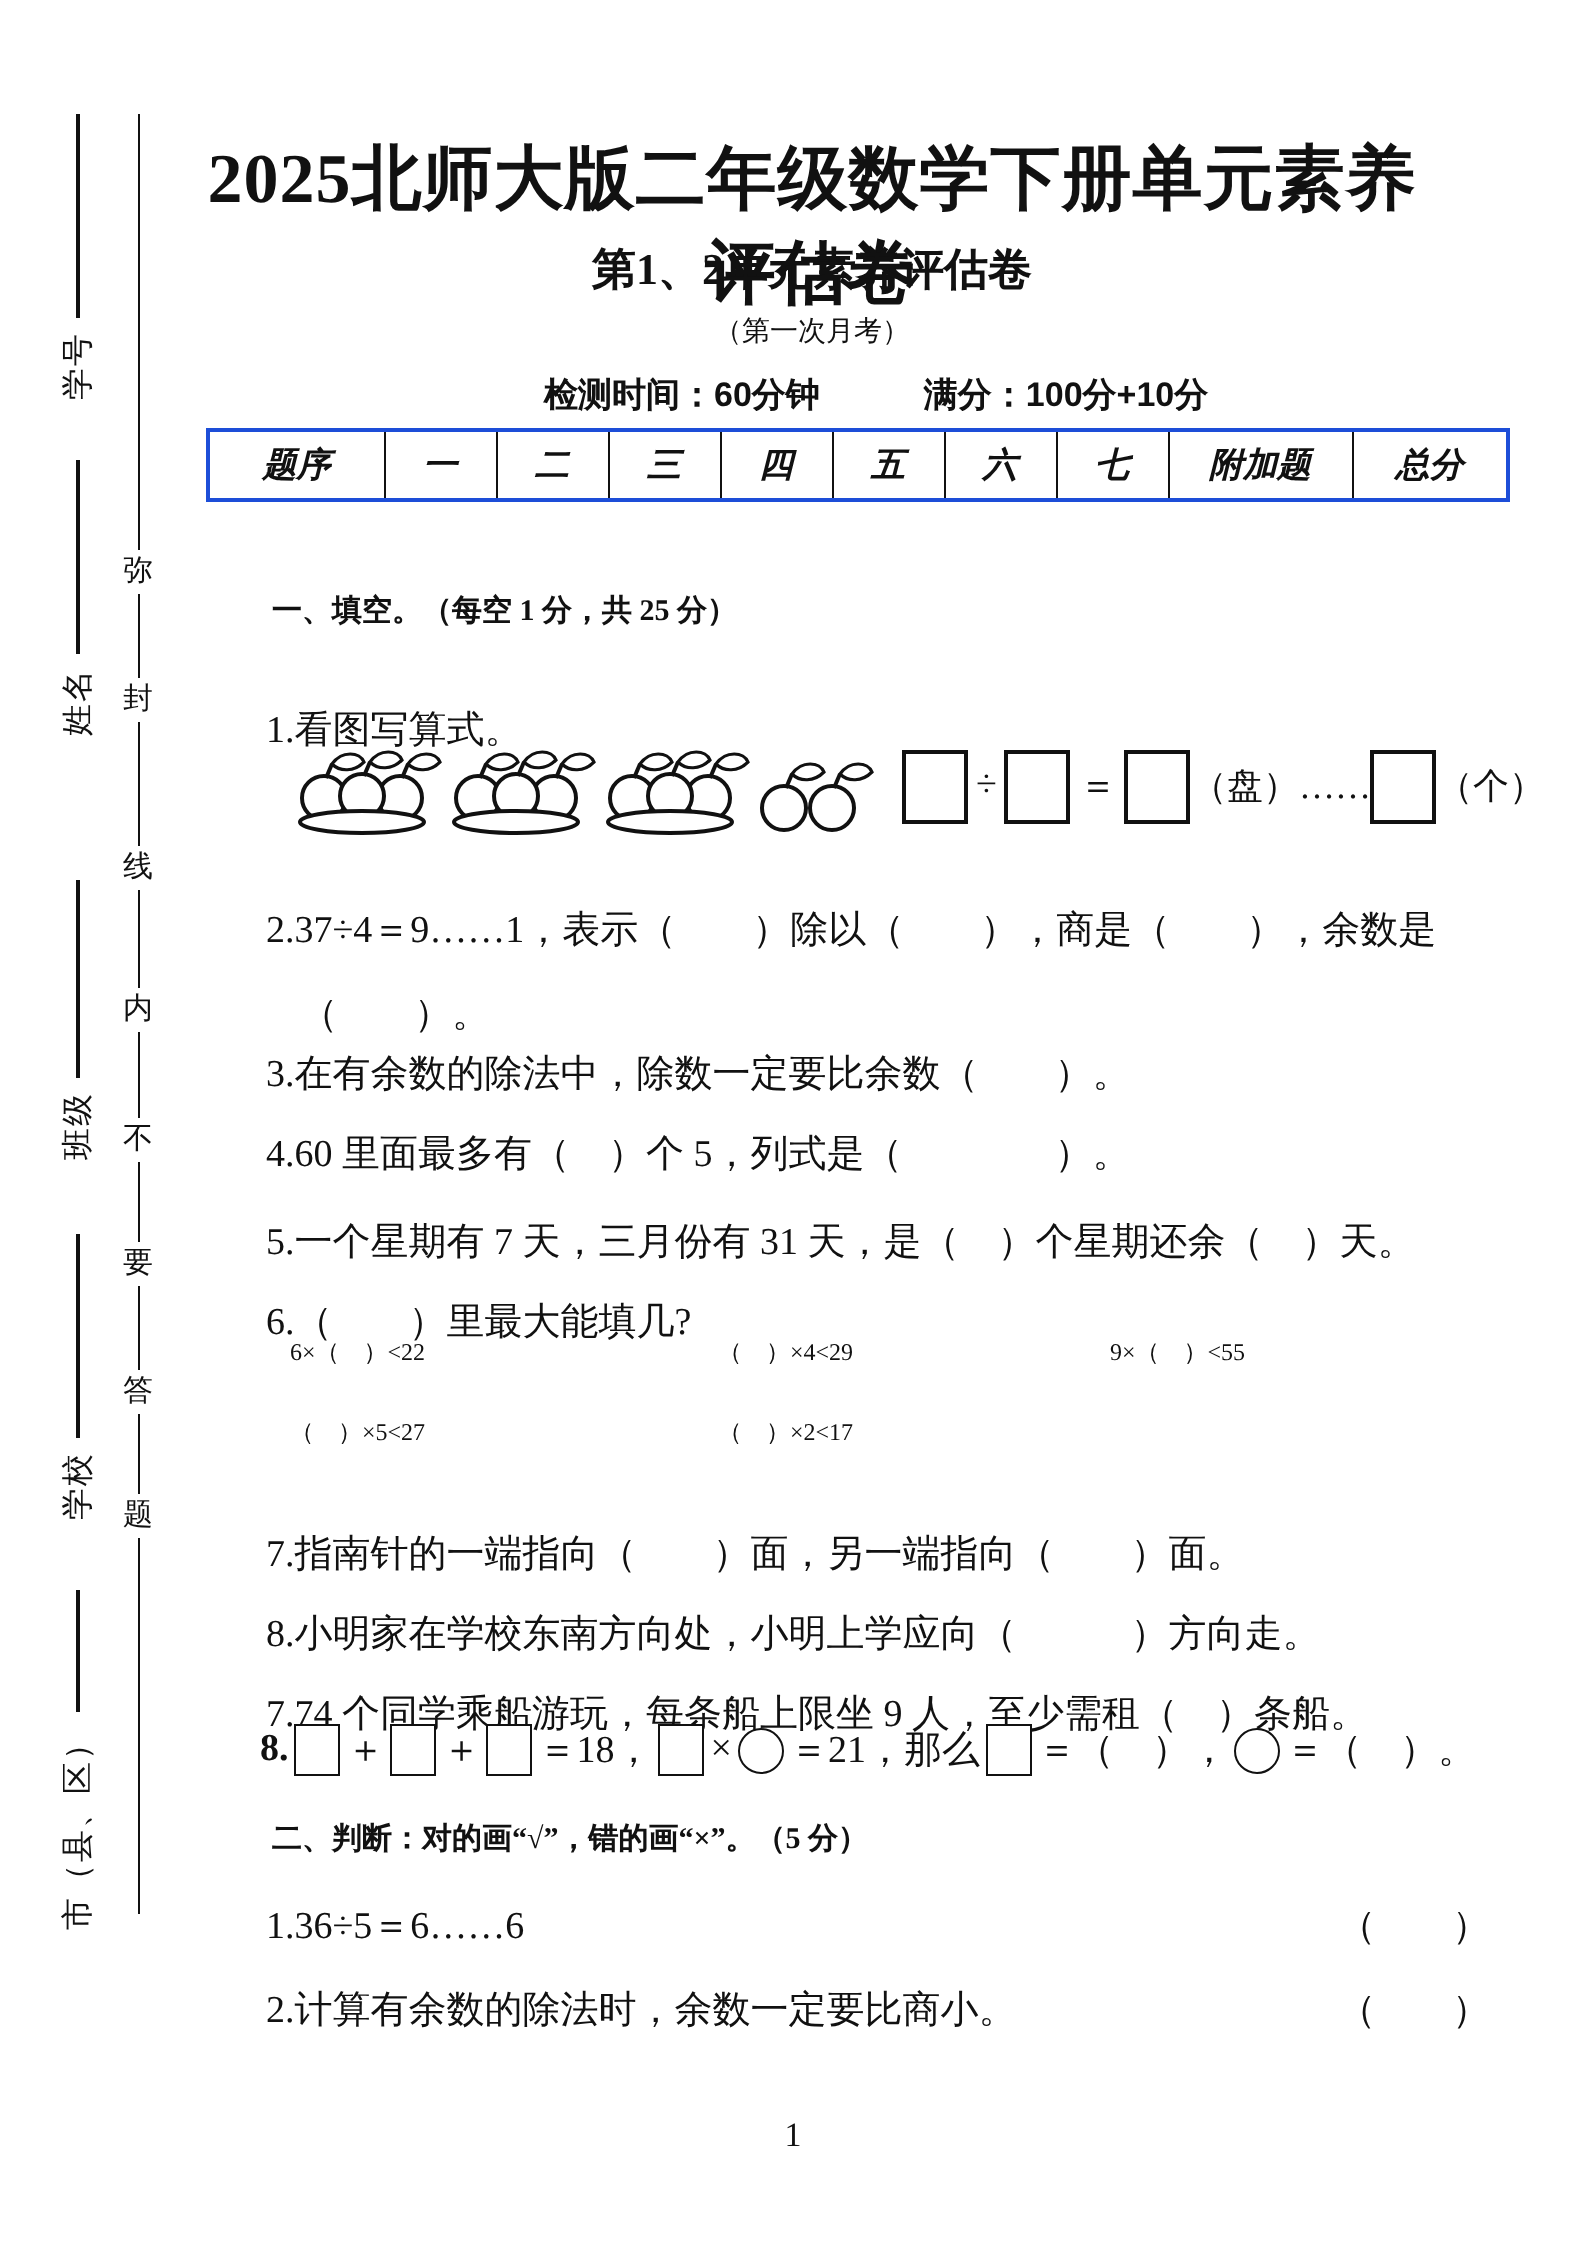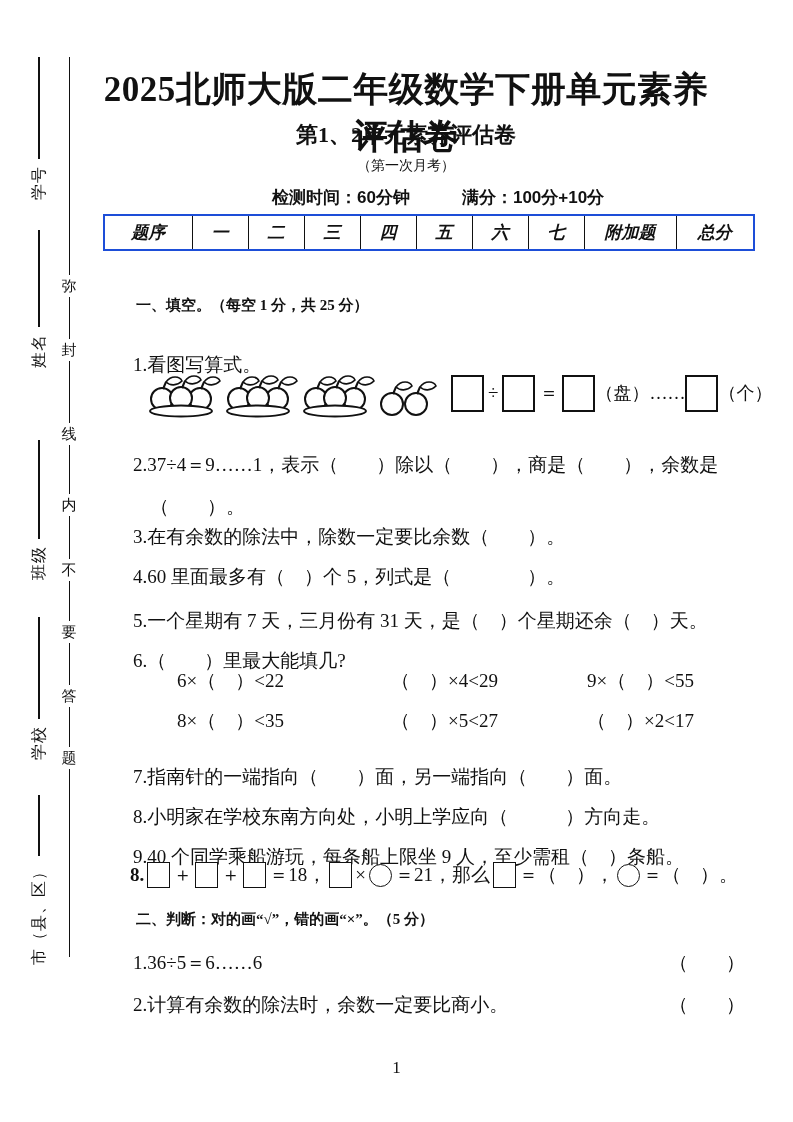--- a/index.html
+++ b/index.html
@@ -51,22 +51,21 @@
   .qline { position:absolute; font-size:19px; white-space:nowrap;margin-top:16px; }
 
   .q1row { position:absolute; display:flex; align-items:center; }
   .eqn   { display:flex; align-items:center; font-size:18px; margin-left:10px; }
   .bx    { display:inline-block; width:29px; height:33px; border:2px solid #111; background:#fff; }
   .op    { margin:0 4px; font-size:19px; }
   .unit  { font-size:18px; }
 
   .q6grid {
     position:absolute; display:grid; grid-template-columns:214px 196px auto;
-    font-size:19px;
-    margin-left:32px;
+    font-size:12px;
   }
 
   .q10row { position:absolute; display:flex; align-items:center; font-size:19px; white-space:nowrap; }
   .q10row .num { font-weight:bold; }
   .sq { display:inline-block; width:21px; height:24px; border:1.6px solid #111; margin:0 3px; background:#fff; }
   .ci { display:inline-block; width:21px; height:21px; border:1.6px solid #111; border-radius:50%; margin:0 3px; background:#fff; }
 
   .judge { position:absolute; left:33px; width:612px; display:flex; justify-content:space-between; font-size:19px; }
 
   .pagenum { position:absolute; top:1058px; left:0; width:100%; text-align:center; font-size:17px; }
@@ -202,28 +201,27 @@
     <div class="qline" style="top:548px; left:33px">4.60 里面最多有（　）个 5，列式是（　　　　）。</div>
     <div class="qline" style="top:592px; left:33px">5.一个星期有 7 天，三月份有 31 天，是（　）个星期还余（　）天。</div>
     <div class="qline" style="top:632px; left:33px">6.（　　）里最大能填几?</div>
 
     <div class="q6grid" style="top:668px; left:45px">
       <span>6×（　）&lt;22</span>
       <span>（　）×4&lt;29</span>
       <span>9×（　）&lt;55</span>
     </div>
     <div class="q6grid" style="top:708px; left:45px">
-      <span>8×（　）&lt;35</span>
       <span>（　）×5&lt;27</span>
       <span>（　）×2&lt;17</span>
     </div>
 
     <div class="qline" style="top:748px; left:33px">7.指南针的一端指向（　　）面，另一端指向（　　）面。</div>
     <div class="qline" style="top:788px; left:33px">8.小明家在学校东南方向处，小明上学应向（　　　）方向走。</div>
-    <div class="qline" style="top:828px; left:33px">9.40 个同学乘船游玩，每条船上限坐 9 人，至少需租（　）条船。</div>
+    <div class="qline" style="top:828px; left:33px">7.74 个同学乘船游玩，每条船上限坐 9 人，至少需租（　）条船。</div>
 
     <div class="q10row" style="top:862px; left:30px">
       <span class="num">8.</span>
       <span class="sq"></span>
       <span>＋</span>
       <span class="sq"></span>
       <span>＋</span>
       <span class="sq"></span>
       <span>＝18，</span>
       <span class="sq"></span>

